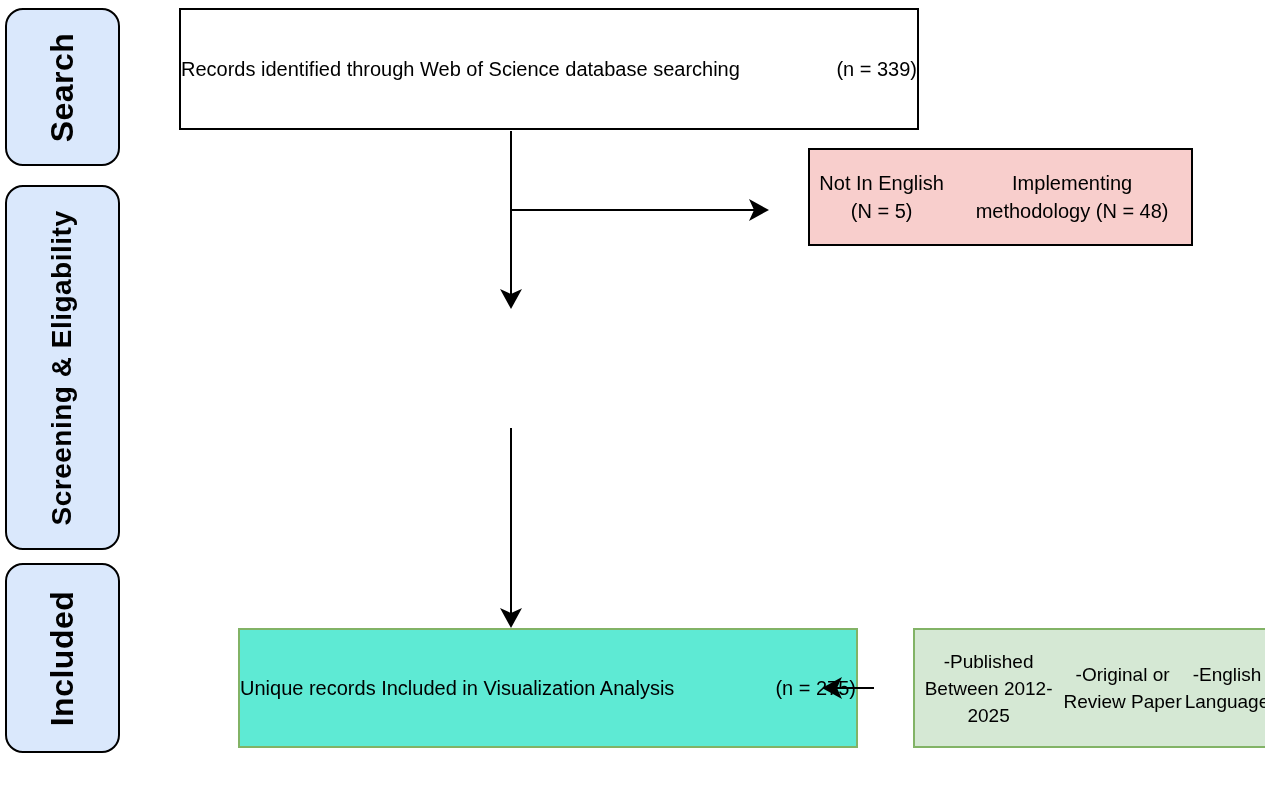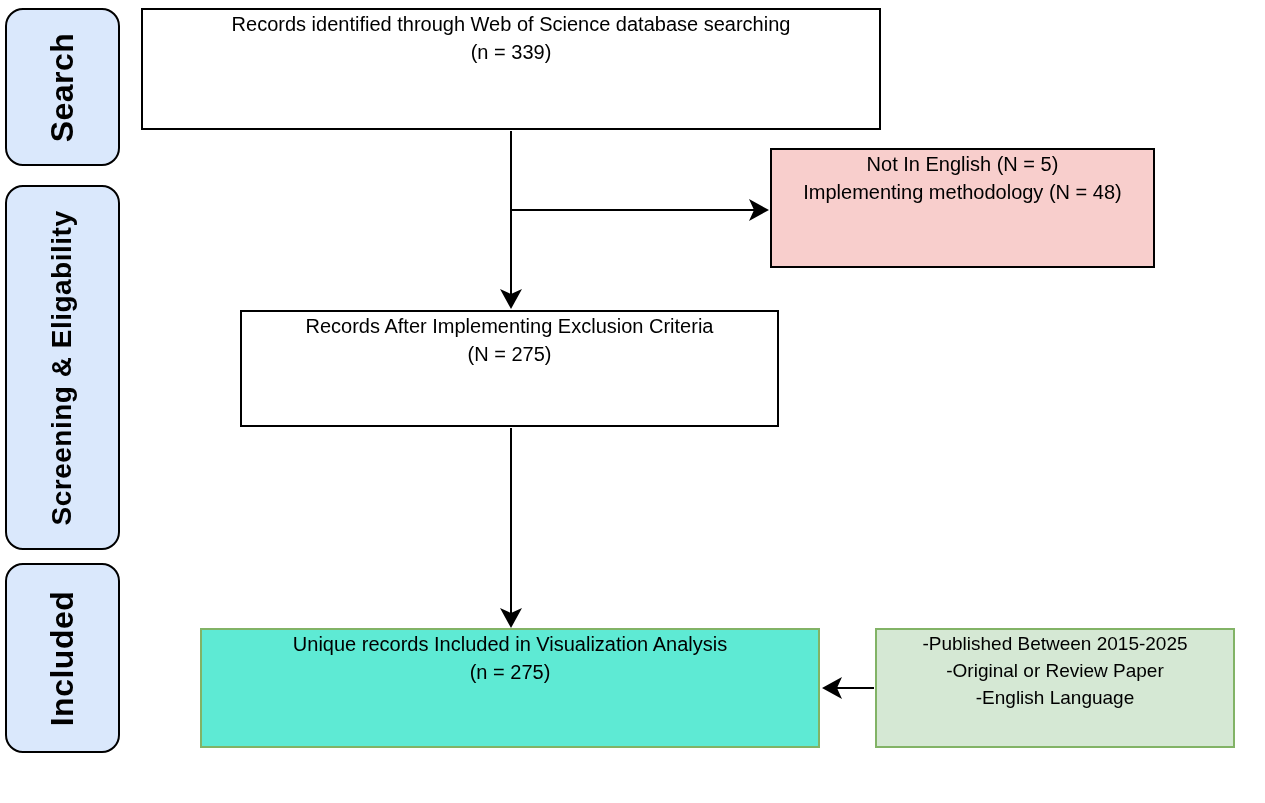--- a/index.html
+++ b/index.html
@@ -41,35 +41,35 @@
   #stage-included { top: 563px; height: 190px; }
   #stage-search .vtext   { font-size: 32px; }
   #stage-screen .vtext   { font-size: 28px; }
   #stage-included .vtext { font-size: 32px; }
 
   
   .fbox {
     position: absolute;
     box-sizing: border-box;
     display: flex;
-    flex-direction: column;
     align-items: center;
-    justify-content: flex-start;
+    justify-content: space-between;
     text-align: center;
     font-size: 20px;
     line-height: 28px;
+    margin-left: 38px;
   }
   .fbox .b { font-weight: normal; }
 
   #box-identified {
     left: 141px; top: 8px; width: 740px; height: 122px;
     background: #ffffff; border: 2px solid #000000;
   }
   #box-excluded {
-    left: 770px; top: 148px; width: 385px; height: 120px;
+    left: 770px; top: 148px; width: 385px; height: 98px;
     background: #f8cecc; border: 2px solid #000000;
     font-size: 20px;
   }
   #box-after {
     left: 240px; top: 310px; width: 539px; height: 117px;
     background: #ffffff; border: 2px solid #000000;
   }
   #box-included {
     left: 200px; top: 628px; width: 620px; height: 120px;
     background: #5eead4; border: 2px solid #82b366;
@@ -114,40 +114,32 @@
 
   <div class="fbox" id="box-excluded">
     <div>
       <span>Not In English </span><span class="b">(N = 5)</span>
     </div>
     <div>
       <span>Implementing methodology </span><span class="b">(N = 48)</span>
     </div>
   </div>
 
-  <div class="fbox" id="box-after">
-    <div>
-      <span>Records After Implementing Exclusion Criteria</span>
-    </div>
-    <div class="b">
-      <span>(N = 275)</span>
-    </div>
-  </div>
 
   <div class="fbox" id="box-included">
     <div>
       <span>Unique records Included in Visualization Analysis</span>
     </div>
     <div class="b">
       <span>(n = 275)</span>
     </div>
   </div>
 
   <div class="fbox" id="box-criteria">
-    <div>-Published Between 2015-2025</div>
+    <div>-Published Between 2012-2025</div>
     <div>-Original or Review Paper</div>
     <div>-English Language</div>
   </div>
 
   <svg id="arrows" viewBox="0 0 1265 803" xmlns="http://www.w3.org/2000/svg">
 
     <g>
       <line x1="511" y1="131" x2="511" y2="296" stroke="#000000" stroke-width="2"></line>
       <polygon points="511,309 500,289 511,294 522,289" fill="#000000"></polygon>
     </g>

